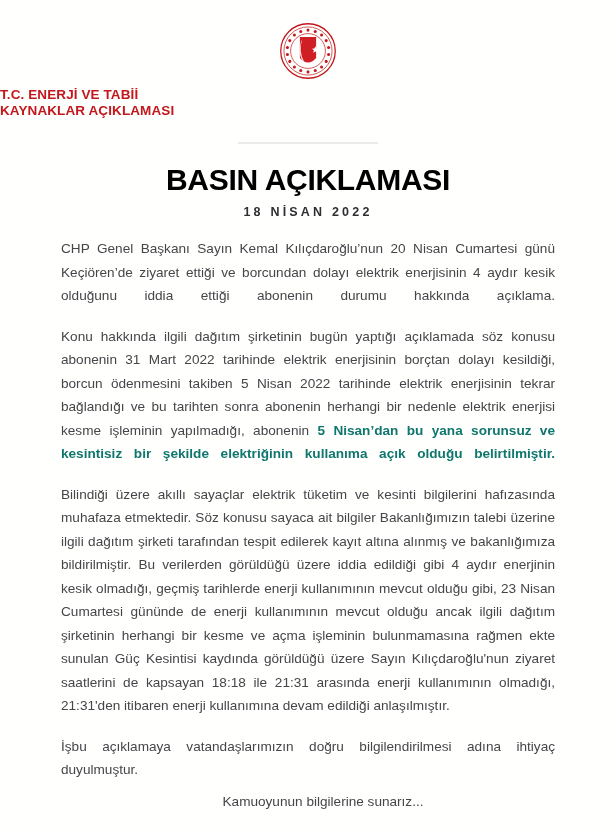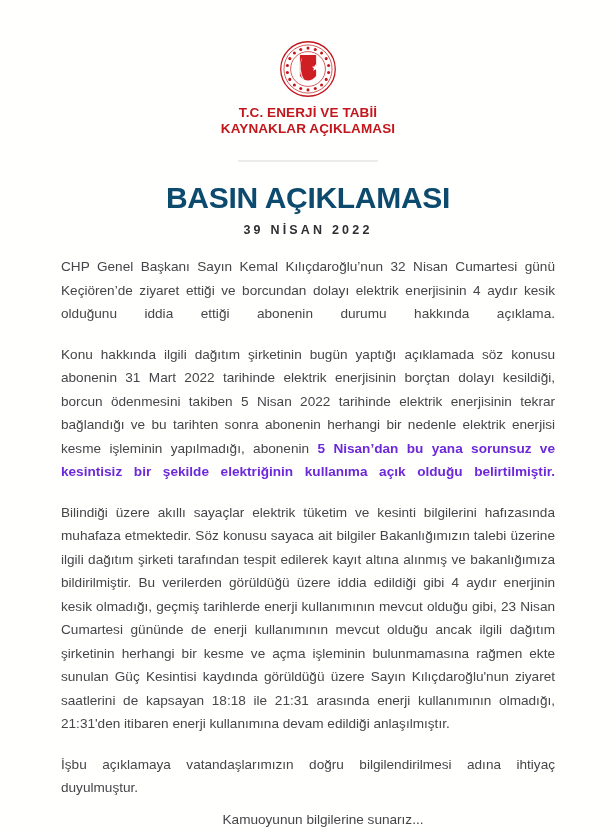--- a/index.html
+++ b/index.html
@@ -18,22 +18,21 @@
   .page {
     position: relative;
     width: 616px;
     height: 832px;
     background: #fffffe;
     box-sizing: border-box;
   }
 
   
   .letterhead {
-    padding-top: 40px;
-    text-align: center;
+    padding-top: 22px;
   }
 
   .emblem {
     display: block;
     margin: 0 auto;
     width: 58px;
     height: 58px;
   }
 
   .ministry-name {
@@ -61,21 +60,21 @@
     background: #ebebeb;
     vertical-align: middle;
   }
 
   
   .title-block {
     text-align: center;
     margin-top: 12px;
   }
   .doc-title {
-    color: #0c4a6e;
+    color: #000000;
     font-weight: bold;
     font-size: 30px;
     line-height: 34px;
     letter-spacing: -0.3px;
     margin: 0;
   }
   .doc-date {
     margin-top: 8px;
     color: #2f2f33;
     font-size: 12.5px;
@@ -99,21 +98,21 @@
     text-align: justify;
   }
   .body-copy p:last-child {
     margin-bottom: 16px;
   }
   .body-copy p.last-line-full {
     text-align-last: justify;
   }
   .body-copy b,
   .body-copy strong {
-    color: #6d28d9;
+    color: #0f766e;
     font-weight: bold;
   }
   .indent-line {
     display: block;
     text-indent: 30px;
     text-align: center;
     margin-top: 8px;
   }
 </style>
 </head>
@@ -163,26 +162,26 @@
       <span class="ml">KAYNAKLAR AÇIKLAMASI</span>
     </div>
   </div>
 
   <div class="divider-wrap">
     <span class="divider"></span>
   </div>
 
   <div class="title-block">
     <h1 class="doc-title">BASIN AÇIKLAMASI</h1>
-    <div class="doc-date">39 NİSAN 2022</div>
+    <div class="doc-date">18 NİSAN 2022</div>
   </div>
 
   <div class="body-copy">
 
-    <p class="last-line-full">CHP Genel Başkanı Sayın Kemal Kılıçdaroğlu’nun  32 Nisan Cumartesi günü Keçiören’de ziyaret ettiği ve borcundan dolayı elektrik enerjisinin 4 aydır kesik olduğunu iddia ettiği abonenin durumu hakkında açıklama.</p>
+    <p class="last-line-full">CHP Genel Başkanı Sayın Kemal Kılıçdaroğlu’nun  20 Nisan Cumartesi günü Keçiören’de ziyaret ettiği ve borcundan dolayı elektrik enerjisinin 4 aydır kesik olduğunu iddia ettiği abonenin durumu hakkında açıklama.</p>
 
     <p class="last-line-full"><span>Konu hakkında ilgili dağıtım şirketinin bugün yaptığı açıklamada söz konusu abonenin 31 Mart 2022 tarihinde elektrik enerjisinin borçtan dolayı kesildiği, borcun ödenmesini takiben 5 Nisan 2022 tarihinde elektrik enerjisinin tekrar bağlandığı ve bu tarihten sonra abonenin herhangi bir nedenle elektrik enerjisi kesme işleminin yapılmadığı, abonenin </span><b>5 Nisan’dan bu yana sorunsuz ve kesintisiz bir şekilde elektriğinin kullanıma açık olduğu belirtilmiştir.</b></p>
 
     <p>Bilindiği üzere akıllı sayaçlar elektrik tüketim ve kesinti bilgilerini hafızasında muhafaza etmektedir. Söz konusu sayaca ait bilgiler Bakanlığımızın talebi üzerine ilgili dağıtım şirketi tarafından tespit edilerek kayıt altına alınmış ve bakanlığımıza bildirilmiştir. Bu verilerden görüldüğü  üzere iddia edildiği gibi 4 aydır enerjinin kesik olmadığı, geçmiş tarihlerde enerji kullanımının mevcut olduğu gibi, 23 Nisan Cumartesi gününde de enerji kullanımının mevcut olduğu ancak ilgili dağıtım şirketinin herhangi bir kesme ve açma işleminin bulunmamasına rağmen ekte sunulan Güç Kesintisi kaydında görüldüğü üzere Sayın Kılıçdaroğlu'nun ziyaret saatlerini de kapsayan 18:18 ile 21:31 arasında enerji kullanımının olmadığı, 21:31'den itibaren enerji kullanımına devam edildiği anlaşılmıştır.</p>
 
     <p><span>İşbu açıklamaya vatandaşlarımızın doğru bilgilendirilmesi adına ihtiyaç duyulmuştur.</span><span class="indent-line">Kamuoyunun bilgilerine sunarız...</span></p>
 
   </div>
 
 </div>

